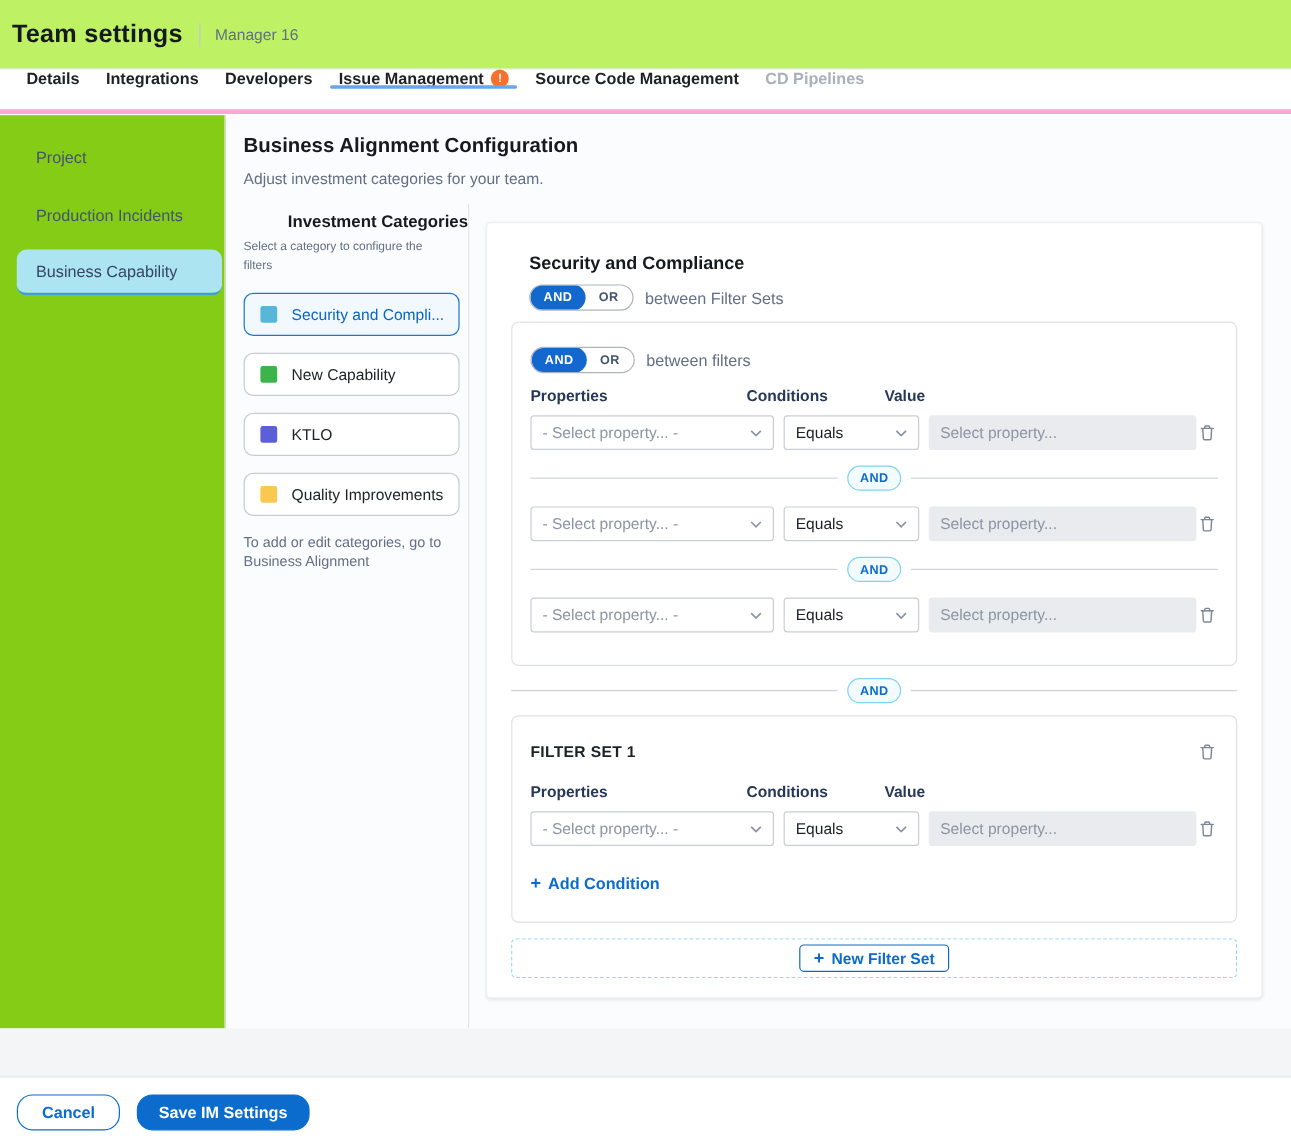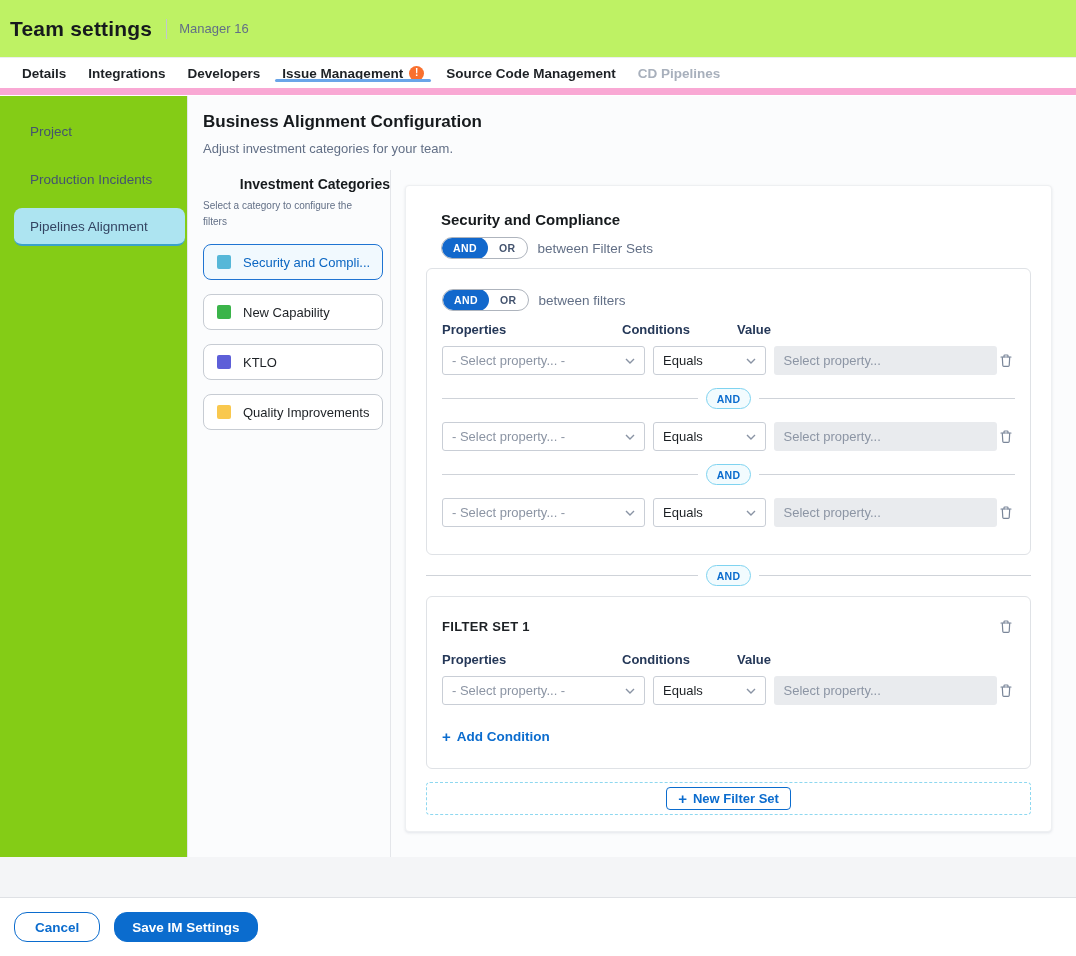--- a/index.html
+++ b/index.html
@@ -7,21 +7,21 @@
   body { font-family:"Liberation Sans", sans-serif; background:#fff; color:#1d2125; }
   .app { position:relative; width:1076px; height:956px; overflow:hidden; background:#fff; }
 
   
   .header { height:58px; display:flex; align-items:center; padding-left:10px; border-bottom:1px solid #eceef0; background:#bef264; }
   .header-title { font-size:21px; font-weight:bold; color:#161a1d; letter-spacing:.2px; }
   .header-divider { width:1px; height:20px; background:#c1c7cf; margin:0 12px 0 14px; }
   .header-subtitle { font-size:13px; color:#626f86; }
 
   
-  .tabbar { height:37px; display:flex; align-items:center; padding-left:11px; border-bottom:7px solid #f9a8d4; background:#fff; }
+  .tabbar { height:37px; display:flex; align-items:flex-start; padding-left:11px; border-bottom:4px solid #f9a8d4; background:#fff; }
   .tab { display:flex; align-items:center; gap:6px; padding:0 11px; font-size:13.5px; font-weight:bold; color:#1d2125; cursor:pointer; position:relative; }
   .tab.active::after { content:""; position:absolute; left:4px; right:4px; bottom:-1px; height:3px; border-radius:2px; background:#6aa5e8; }
   .tab.disabled { color:#a8b0bc; }
   .warn-badge { width:15px; height:15px; border-radius:50%; background:#f9702e; color:#fff; font-size:10px; font-weight:bold; display:flex; align-items:center; justify-content:center; line-height:1; }
 
   
   .content { position:absolute; top:96px; left:0; right:0; height:761px; background:#fbfcfd; }
   .sidebar { position:absolute; left:0; top:0; width:188px; height:100%; background:#84cc16; border-right:1px solid #e4e6ea; padding-top:16px; }
   .side-item { height:38px; margin-bottom:10px; display:flex; align-items:center; padding-left:30px; font-size:13.5px; color:#44546f; cursor:pointer; }
   .side-item.selected { margin-left:14px; margin-right:2px; padding-left:16px; background:#ade4f1; border-bottom:2px solid #3ba2c9; border-radius:8px; color:#344563; }
@@ -111,21 +111,21 @@
     <div class="tab disabled">
         <span>CD Pipelines</span>
       </div>
   </div>
 
   <div class="content">
 
     <div class="sidebar">
       <div class="side-item">Project</div>
       <div class="side-item">Production Incidents</div>
-      <div class="side-item selected">Pipelines Alignment</div>
+      <div class="side-item selected">Business Capability</div>
     </div>
 
     <div class="page-title">Business Alignment Configuration</div>
     <div class="page-subtitle">Adjust investment categories for your team.</div>
 
     <div class="cat-col">
       <div class="cat-title">Investment Categories</div>
       <div class="cat-hint">Select a category to configure the filters</div>
 
       <div class="cat-btn selected">
@@ -138,20 +138,21 @@
       </div>
       <div class="cat-btn">
         <span class="cat-swatch" style="background: rgb(93, 95, 216);"></span>
         <span>KTLO</span>
       </div>
       <div class="cat-btn">
         <span class="cat-swatch" style="background: rgb(249, 200, 78);"></span>
         <span>Quality Improvements</span>
       </div>
 
+      <div class="cat-footnote">To add or edit categories, go to Business Alignment</div>
     </div>
 
     <div class="main-card">
       <div class="panel-title">Security and Compliance</div>
 
       <div class="toggle-row">
         <div class="andor">
           <span class="seg on">AND</span>
           <span class="seg off">OR</span>
         </div>

